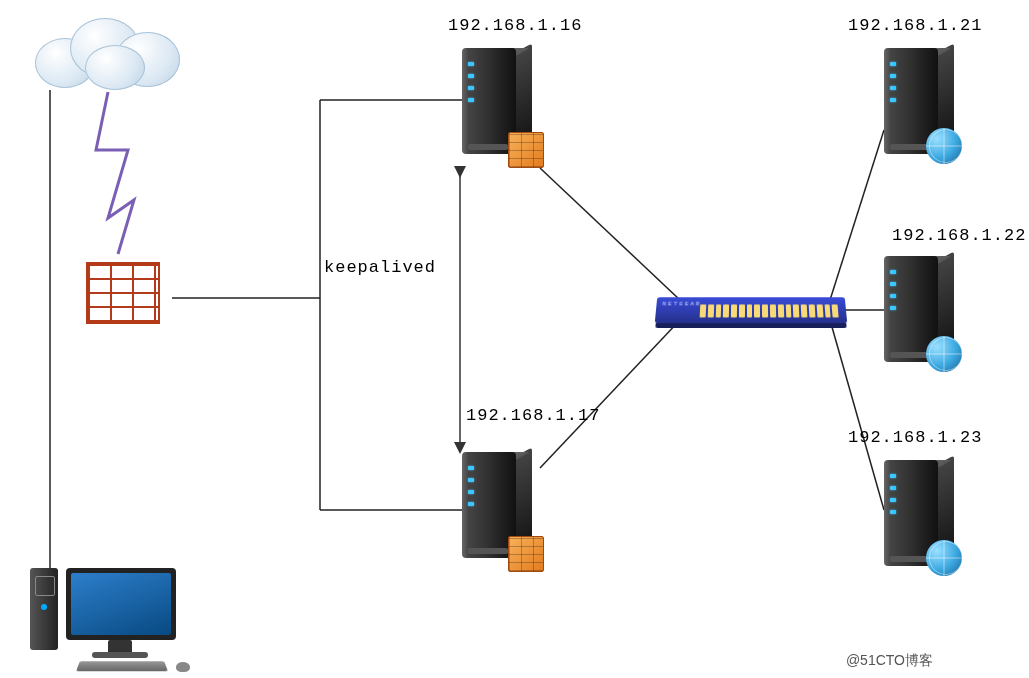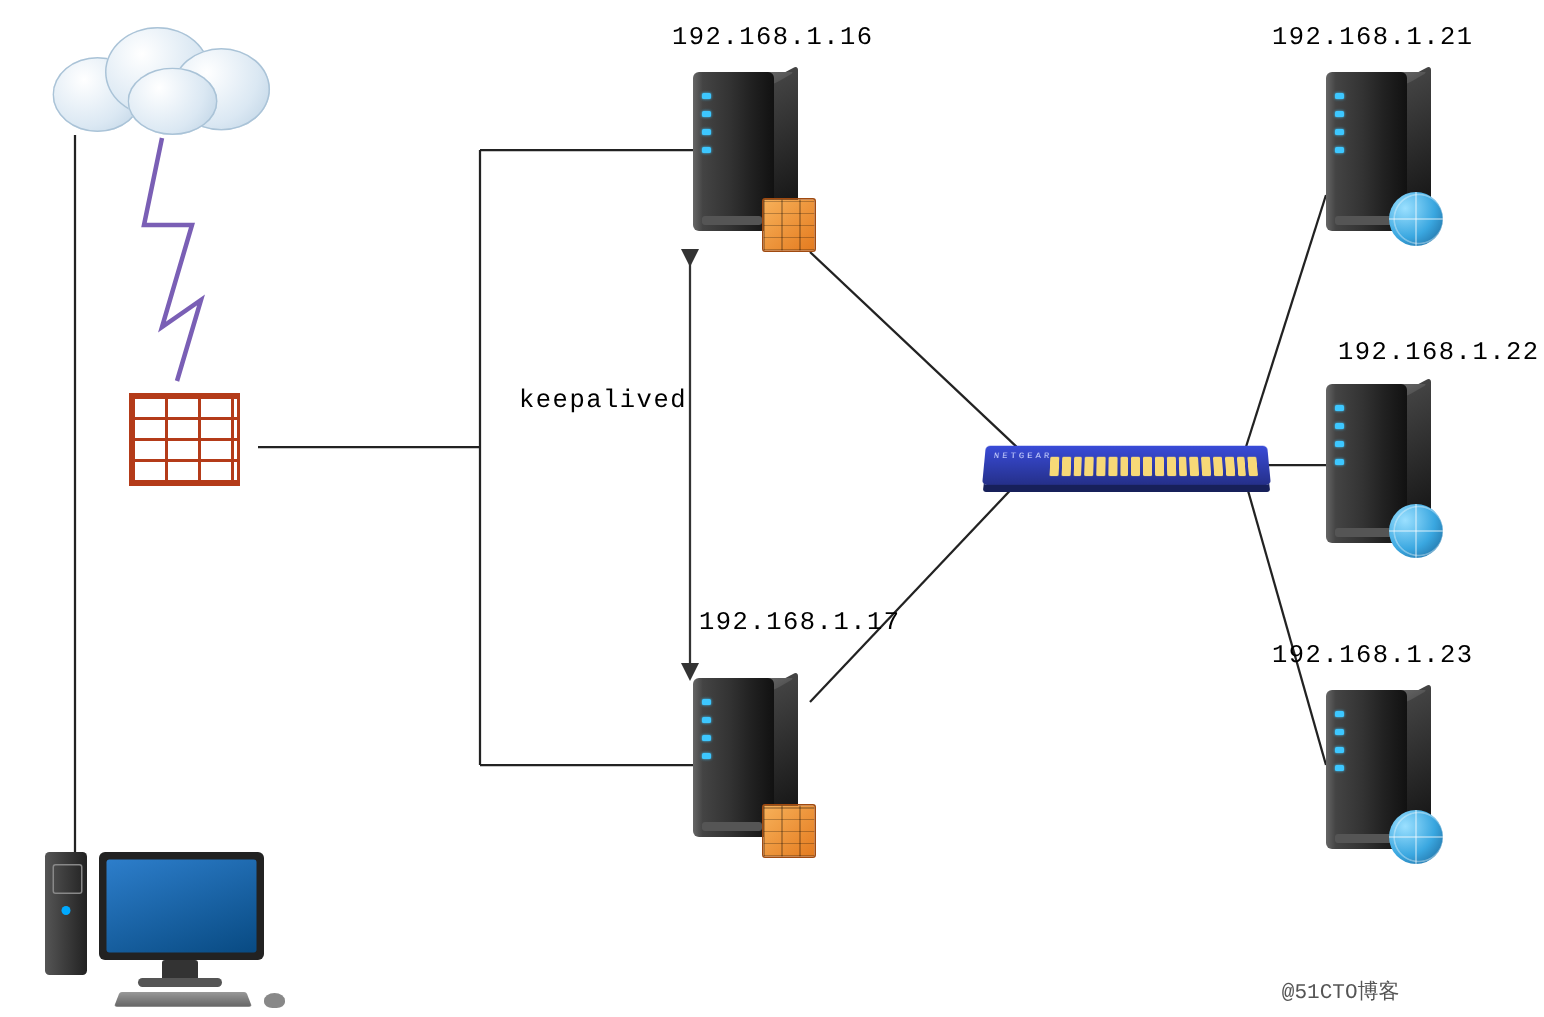--- a/index.html
+++ b/index.html
@@ -1,19 +1,19 @@
 <!DOCTYPE html>
 <html><head>
 <meta charset="utf-8">
 <style>
   html,body{margin:0;padding:0;width:1029px;height:678px;font-family:"SimSun","Courier New",monospace;font-size:16px;background:#fff;color:#000;overflow:hidden}
   .stage{position:relative;width:941px;height:678px}
   svg.lines{position:absolute;top:0;left:0;width:1029px;height:678px;pointer-events:none}
   .label{position:absolute;white-space:pre;font-size:17px;letter-spacing:1px}
-  .watermark{position:absolute;right:8px;bottom:8px;font-size:14px;color:#555;font-family:Liberation Mono, monospace}
+  .watermark{position:absolute;right:8px;bottom:8px;font-size:14px;color:#555;font-family:Liberation Sans, sans-serif}
 
   
   .server{position:absolute;width:70px;height:110px}
   .server .body{position:absolute;left:0;top:0;width:54px;height:106px;background:linear-gradient(90deg,#666 0%,#444 12%,#333 45%,#222 70%,#111 100%);border-radius:4px}
   .server .side{position:absolute;left:54px;top:4px;width:16px;height:102px;background:linear-gradient(180deg,#444,#111);transform:skewY(-28deg);transform-origin:left top;border-radius:0 3px 3px 0}
   .server .top{position:absolute;left:0;top:0;width:54px;height:8px;background:linear-gradient(90deg,#888,#555);transform:skewX(-60deg);transform-origin:left bottom;border-radius:2px}
   .server .leds{position:absolute;left:6px;top:14px;width:6px;height:60px;display:flex;flex-direction:column;gap:8px}
   .server .leds i{display:block;width:6px;height:4px;background:#3dc7ff;border-radius:1px;box-shadow:0 0 2px #3dc7ff}
   .server .slot{position:absolute;left:6px;bottom:8px;width:40px;height:6px;background:#555;border-radius:2px}
 
@@ -215,19 +215,19 @@
         <i></i>
         <i></i>
         <i></i>
       </div>
       <div class="slot"></div>
   </div>
   <div class="globe" style="left:926px;top:540px"></div>
 
   <div class="label" style="left:448px;top:16px">192.168.1.16</div>
   <div class="label" style="left:466px;top:406px">192.168.1.17</div>
-  <div class="label" style="left:346px;top:258px">keepalived</div>
+  <div class="label" style="left:324px;top:258px">keepalived</div>
   <div class="label" style="left:848px;top:16px">192.168.1.21</div>
   <div class="label" style="left:892px;top:226px">192.168.1.22</div>
   <div class="label" style="left:848px;top:428px">192.168.1.23</div>
 
   <div class="watermark">@51CTO博客</div>
 </div>
 
 </body></html>

